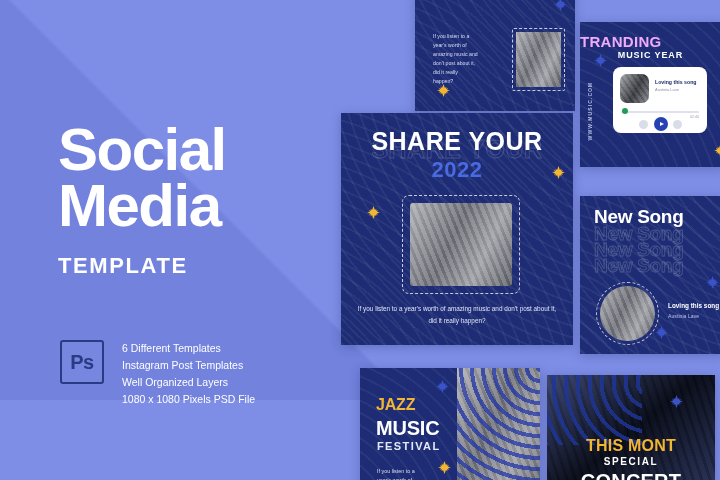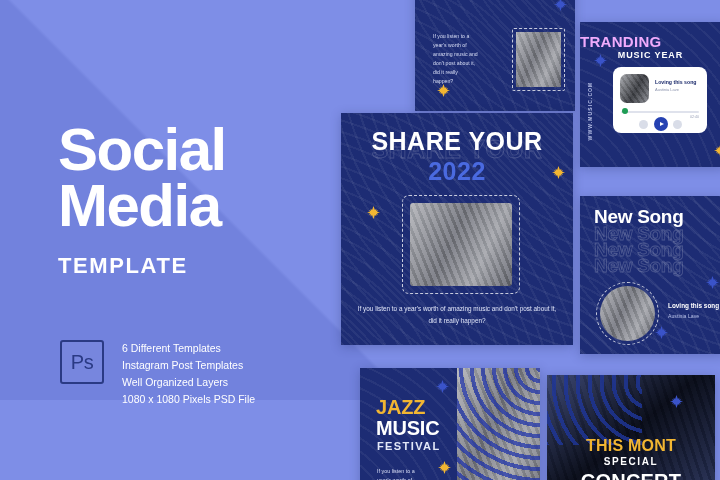--- a/index.html
+++ b/index.html
@@ -25,21 +25,21 @@
   }
   #hero-sub {
     color:#fff; font-weight:bold; font-size:22px; letter-spacing:1.6px;
     margin-top:18px;
   }
 
   #features { position:absolute; left:60px; top:340px; display:flex; gap:18px; align-items:flex-start; }
   #ps-badge {
     width:44px; height:44px; border:2px solid #2a3a84; border-radius:3px;
     display:flex; align-items:center; justify-content:center;
-    color:#2a3a84; font-size:20px; font-weight:normal; letter-spacing:-0.5px;
+    color:#2a3a84; font-size:20px; font-weight:bold; letter-spacing:-0.5px;
     background:rgba(255,255,255,0.04);
   }
   #feature-list { list-style:none; }
   #feature-list li { color:#fff; font-size:10.5px; line-height:1.62; }
 
   
   .card {
     position:absolute; background:#1d2c74; overflow:hidden;
     box-shadow:0 2px 10px rgba(30,40,90,0.28);
   }
@@ -93,21 +93,21 @@
     position:absolute; left:0; right:0; top:22px; text-align:center;
     font-size:25px; font-weight:bold; letter-spacing:0.5px;
     color:transparent; -webkit-text-stroke:0.8px rgba(255,255,255,0.17);
   }
   #share-title {
     position:absolute; left:0; right:0; top:14px; text-align:center;
     color:#fff; font-size:25px; font-weight:bold; letter-spacing:0.5px;
   }
   #share-year {
     position:absolute; left:0; right:0; top:44px; text-align:center;
-    color:#4a6ae0; font-size:25px; font-weight:bold; letter-spacing:0.5px;
+    color:#4a6ae0; font-size:22px; font-weight:bold; letter-spacing:0.5px;
   }
   #share-frame { left:61px; top:82px; width:118px; height:99px; border-radius:7px; }
   #share-photo { left:69px; top:90px; width:102px; height:83px; border-radius:3px; }
   #share-caption {
     position:absolute; left:14px; right:14px; top:190px; text-align:center;
     color:#dfe4f7; font-size:6.4px; line-height:1.85;
   }
 
   
   #card-tranding { left:580px; top:22px; width:145px; height:145px; }
@@ -195,21 +195,21 @@
   #jazz-photo {
     position:absolute; left:97px; top:0; width:83px; height:130px;
   }
   #jazz-photo-waves {
     position:absolute; inset:0;
     background:repeating-radial-gradient(circle at 100% 0%,
       rgba(30,50,170,0.72) 0 4px, rgba(0,0,0,0) 4px 11px);
   }
   #jazz-title1 {
     position:absolute; left:16px; top:28px; color:#f2b632;
-    font-size:20px; font-weight:bold; letter-spacing:-0.2px;
+    font-size:16px; font-weight:bold; letter-spacing:-0.2px;
   }
   #jazz-title2 {
     position:absolute; left:16px; top:49px; color:#fff;
     font-size:20px; font-weight:bold; letter-spacing:-0.2px;
   }
   #jazz-title3 {
     position:absolute; left:17px; top:72px; color:#e3e8f8;
     font-size:11px; font-weight:bold; letter-spacing:1.4px;
   }
   #jazz-body { position:absolute; left:17px; top:99px; width:52px; font-size:5.4px; }

